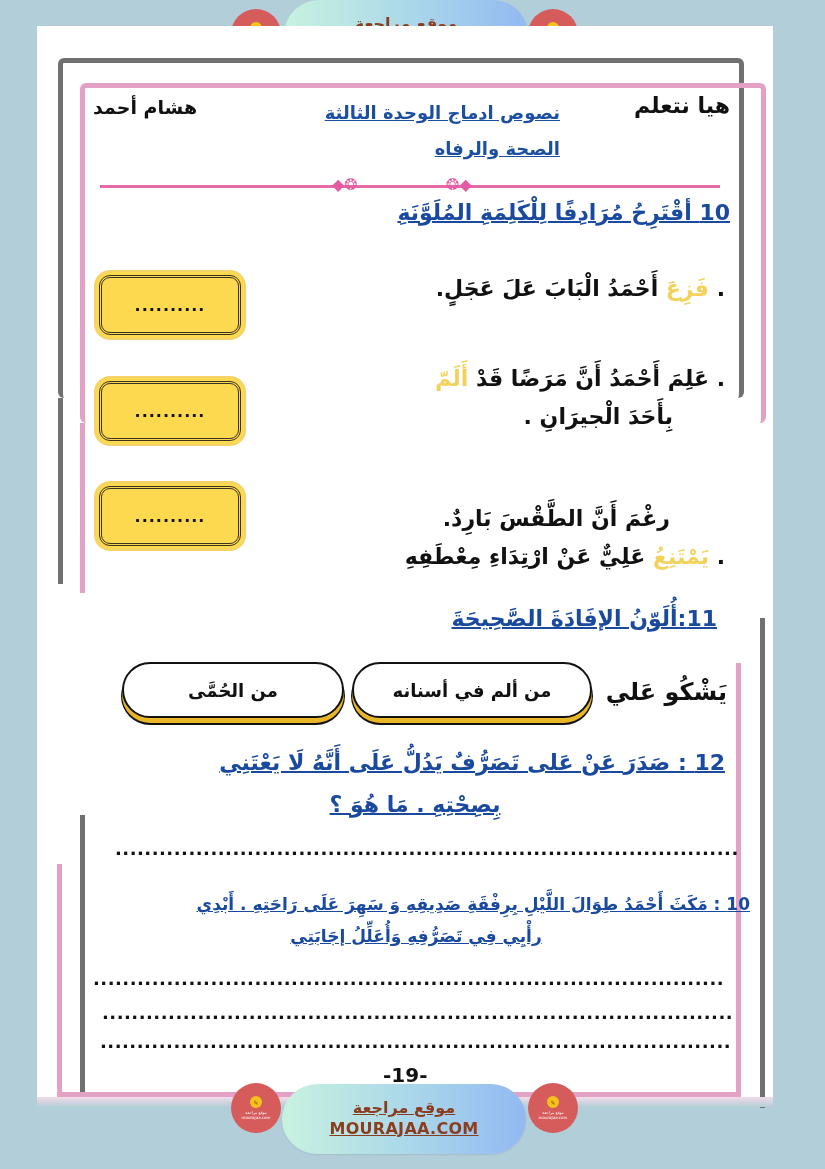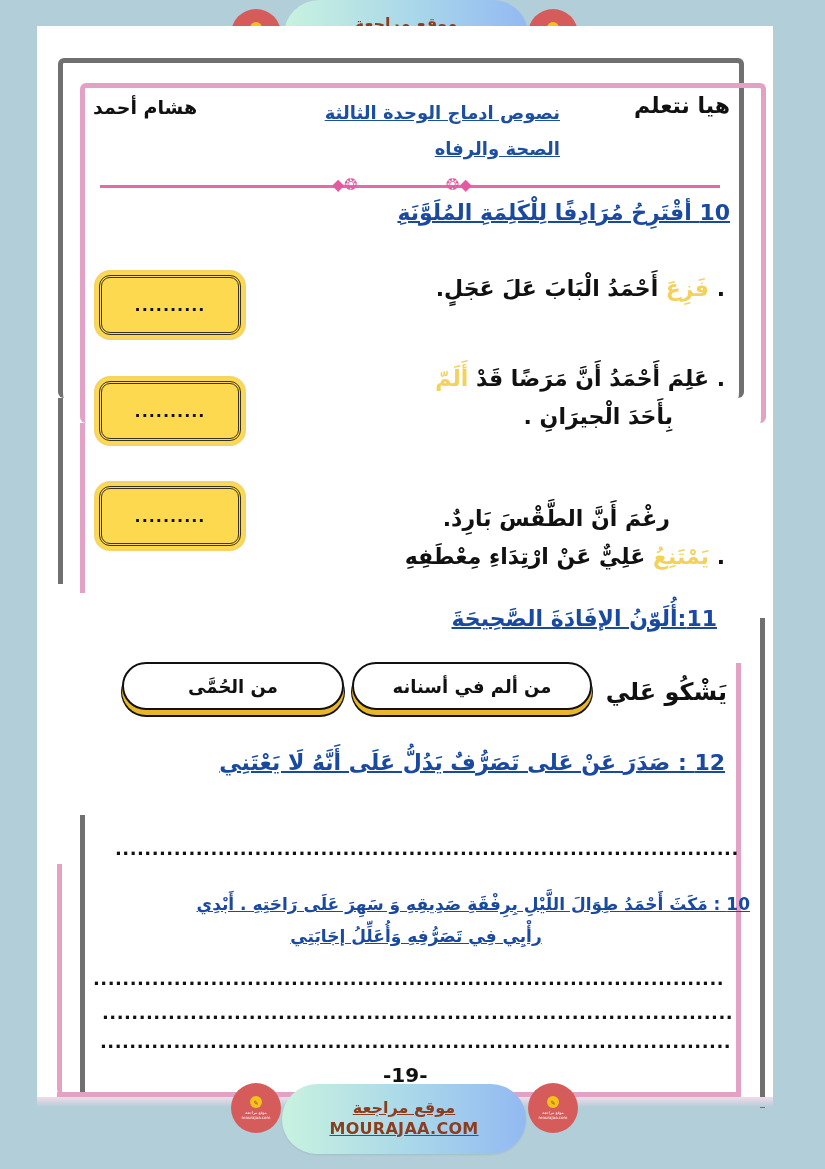--- a/index.html
+++ b/index.html
@@ -54,21 +54,21 @@
     background: #fcd94f; padding: 3px;
     box-shadow: 0 0 0 2px #f4d46a;
   }
   .ans-inner {
     width: 100%; height: 100%; border-radius: 11px; border: 3px double #3a3221;
     display: flex; align-items: center; justify-content: center;
     font-size: 16px; font-weight: bold; letter-spacing: 1px; color: #111;
   }
 
   .cloud {
-    position: absolute; height: 48px; display: flex; align-items: center; justify-content: center;
+    position: absolute; height: 56px; display: flex; align-items: center; justify-content: center;
     border: 2.5px solid #111; border-radius: 28px; background: #fff;
     box-shadow: 0 5px 0 0 #e9b627, 0 6px 0 1px #111;
     font-size: 18px; font-weight: bold; color: #111;
   }
   .q11-lead { font-size: 24px; font-weight: bold; color: #111; white-space: nowrap; }
 
   .dots { position: absolute; font-size: 18px; font-weight: bold; color: #111; letter-spacing: 0.5px; white-space: nowrap; overflow: hidden; }
 
   .pagenum { font-size: 20px; font-weight: bold; color: #111; }
 
@@ -156,20 +156,21 @@
 <div class="abs rtl q11-lead" style="right:98px; top:678px;">يَشْكُو عَلي</div>
 <div class="cloud rtl" style="left:352px; top:662px; width:240px;">
   <span>من ألم في أسنانه</span>
 </div>
 <div class="cloud rtl" style="left:122px; top:662px; width:222px;">
   <span>من الحُمَّى</span>
 </div>
 
 <div class="abs rtl q-title" style="right:100px; top:742px; text-align:center; line-height:42px; width:620px;">
   <div style="text-align:right;">12 : صَدَرَ عَنْ عَلى تَصَرُّفٌ يَدُلُّ عَلَى أَنَّهُ لَا يَعْتَنِي</div>
+  <div style="text-align:center;">بِصِحْتِهِ . مَا هُوَ ؟</div>
 </div>
 <div class="dots" style="left:115px; top:838px; width:625px;">........................................................................................</div>
 
 <div class="abs rtl" style="left:82px; top:888px; width:668px; font-size:17px; font-weight:bold; color:#1a4aa0; text-decoration:underline; line-height:32px;">
   <div style="text-align:right; white-space:nowrap;">10 : مَكَثَ أَحْمَدُ طِوَالَ اللَّيْلِ بِرِفْقَةِ صَدِيقِهِ وَ سَهِرَ عَلَى رَاحَتِهِ . أَبْدِي</div>
   <div style="text-align:center;">رأْيِي فِي تَصَرُّفِهِ وَأُعَلِّلُ إجَابَتِي</div>
 </div>
 <div class="dots" style="left:93px; top:968px; width:632px;">..............................................................................................</div>
 <div class="dots" style="left:102px; top:1002px; width:630px;">...............................................................................................</div>
 <div class="dots" style="left:100px; top:1031px; width:630px;">...............................................................................................</div>

